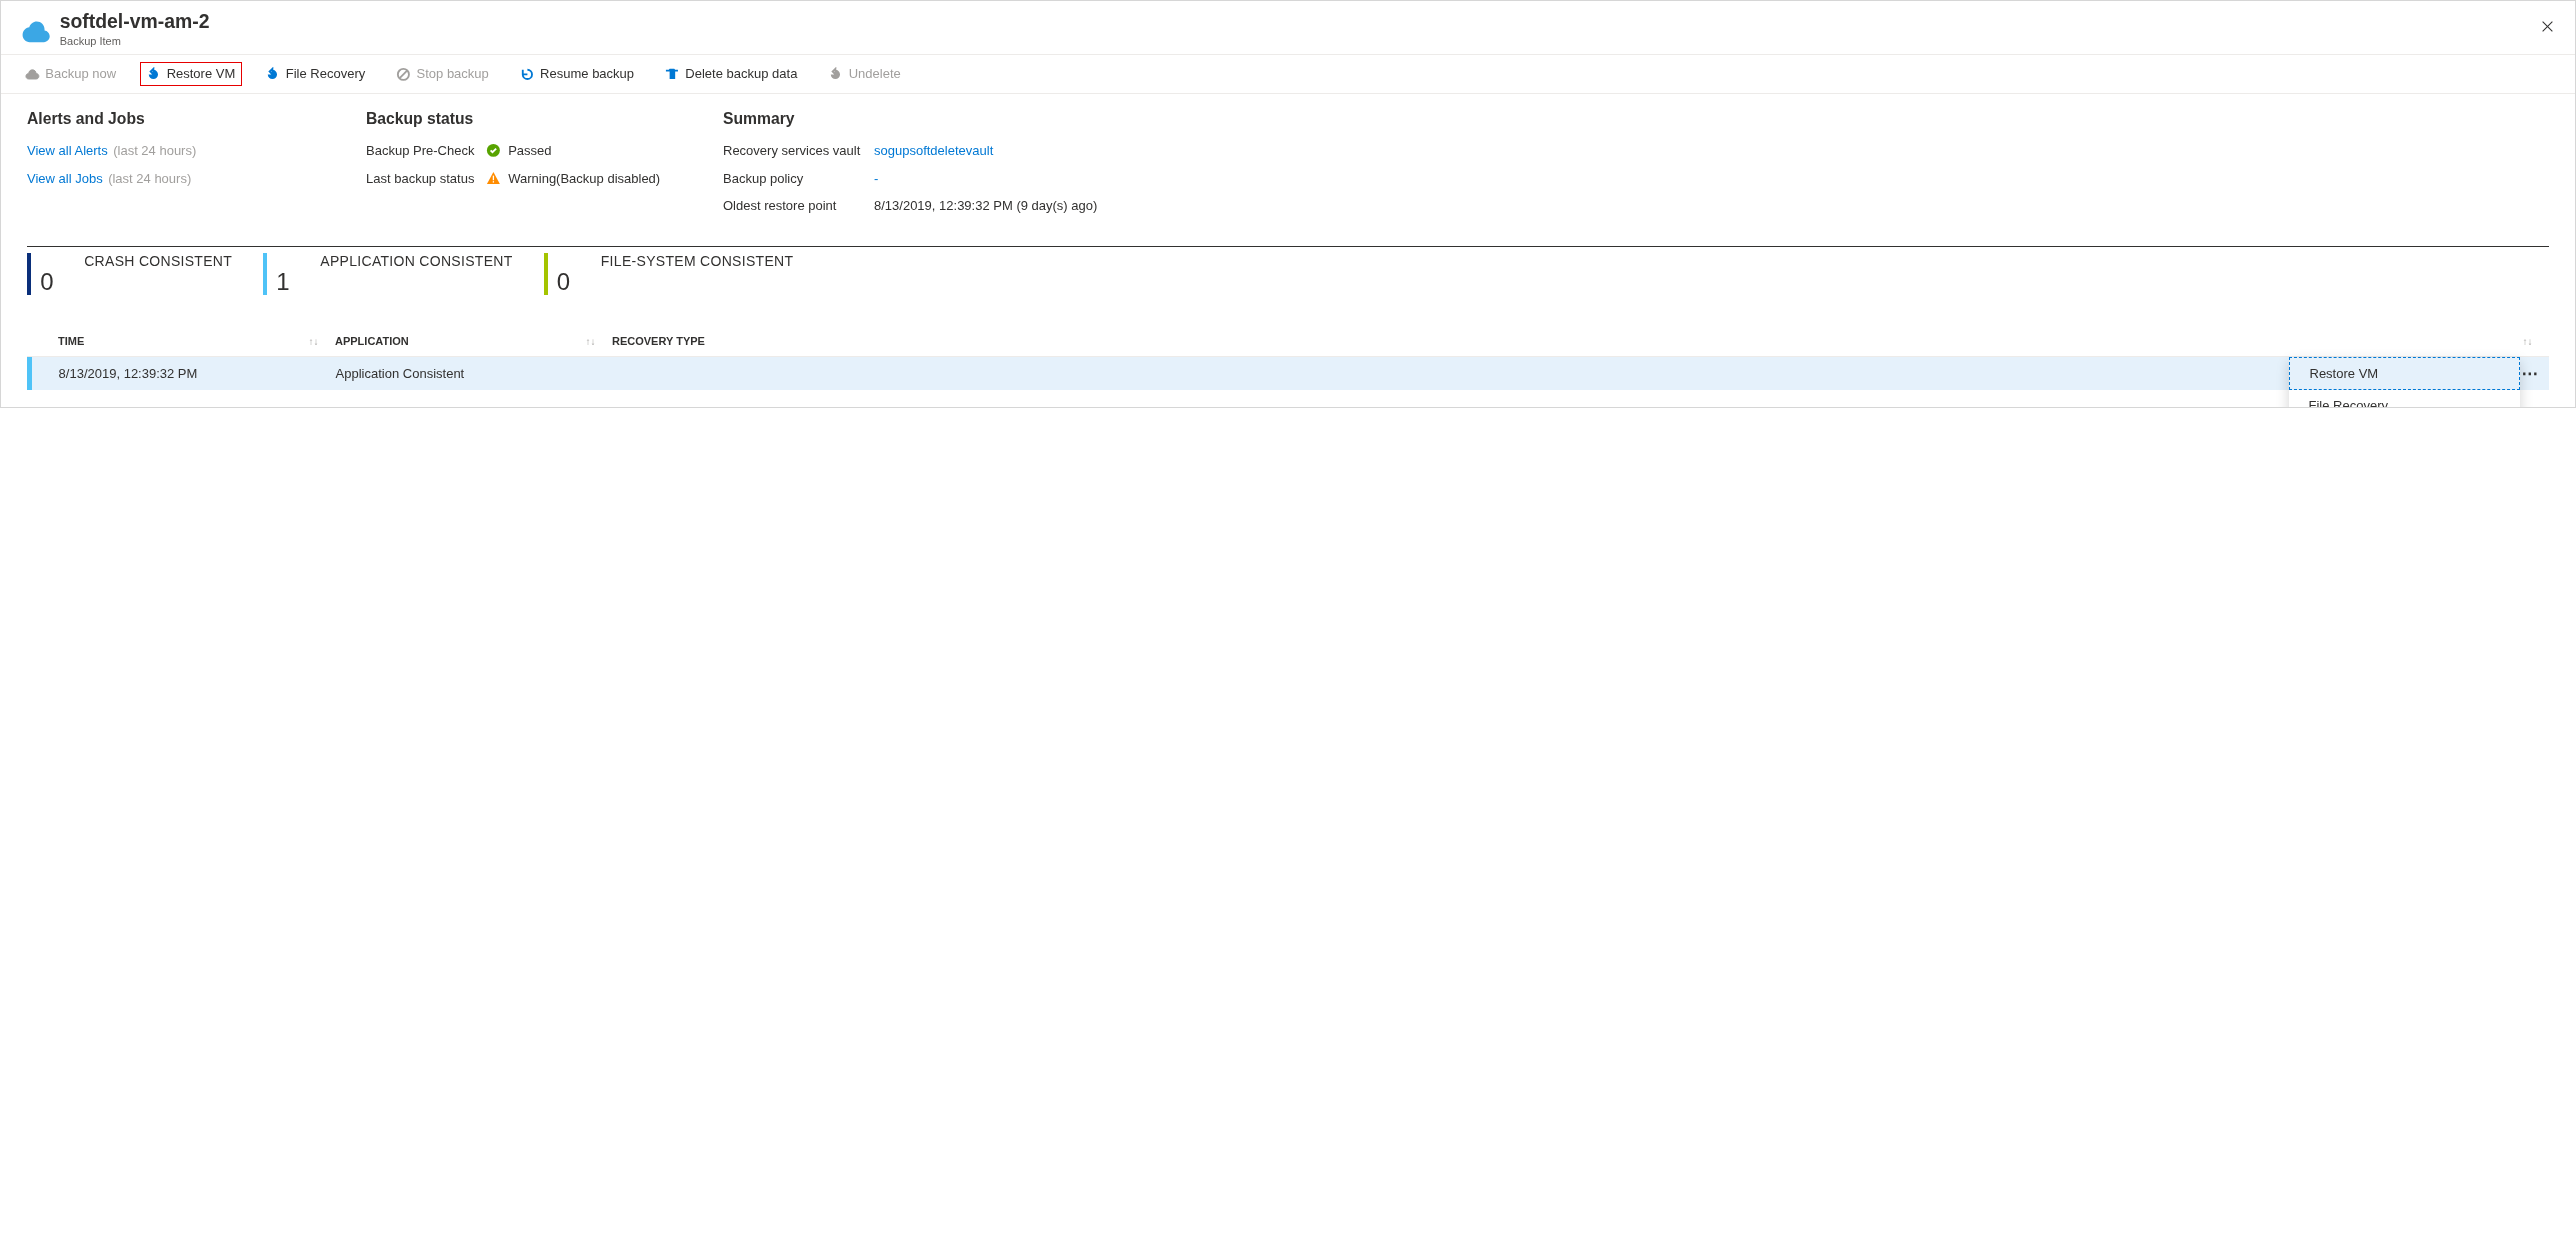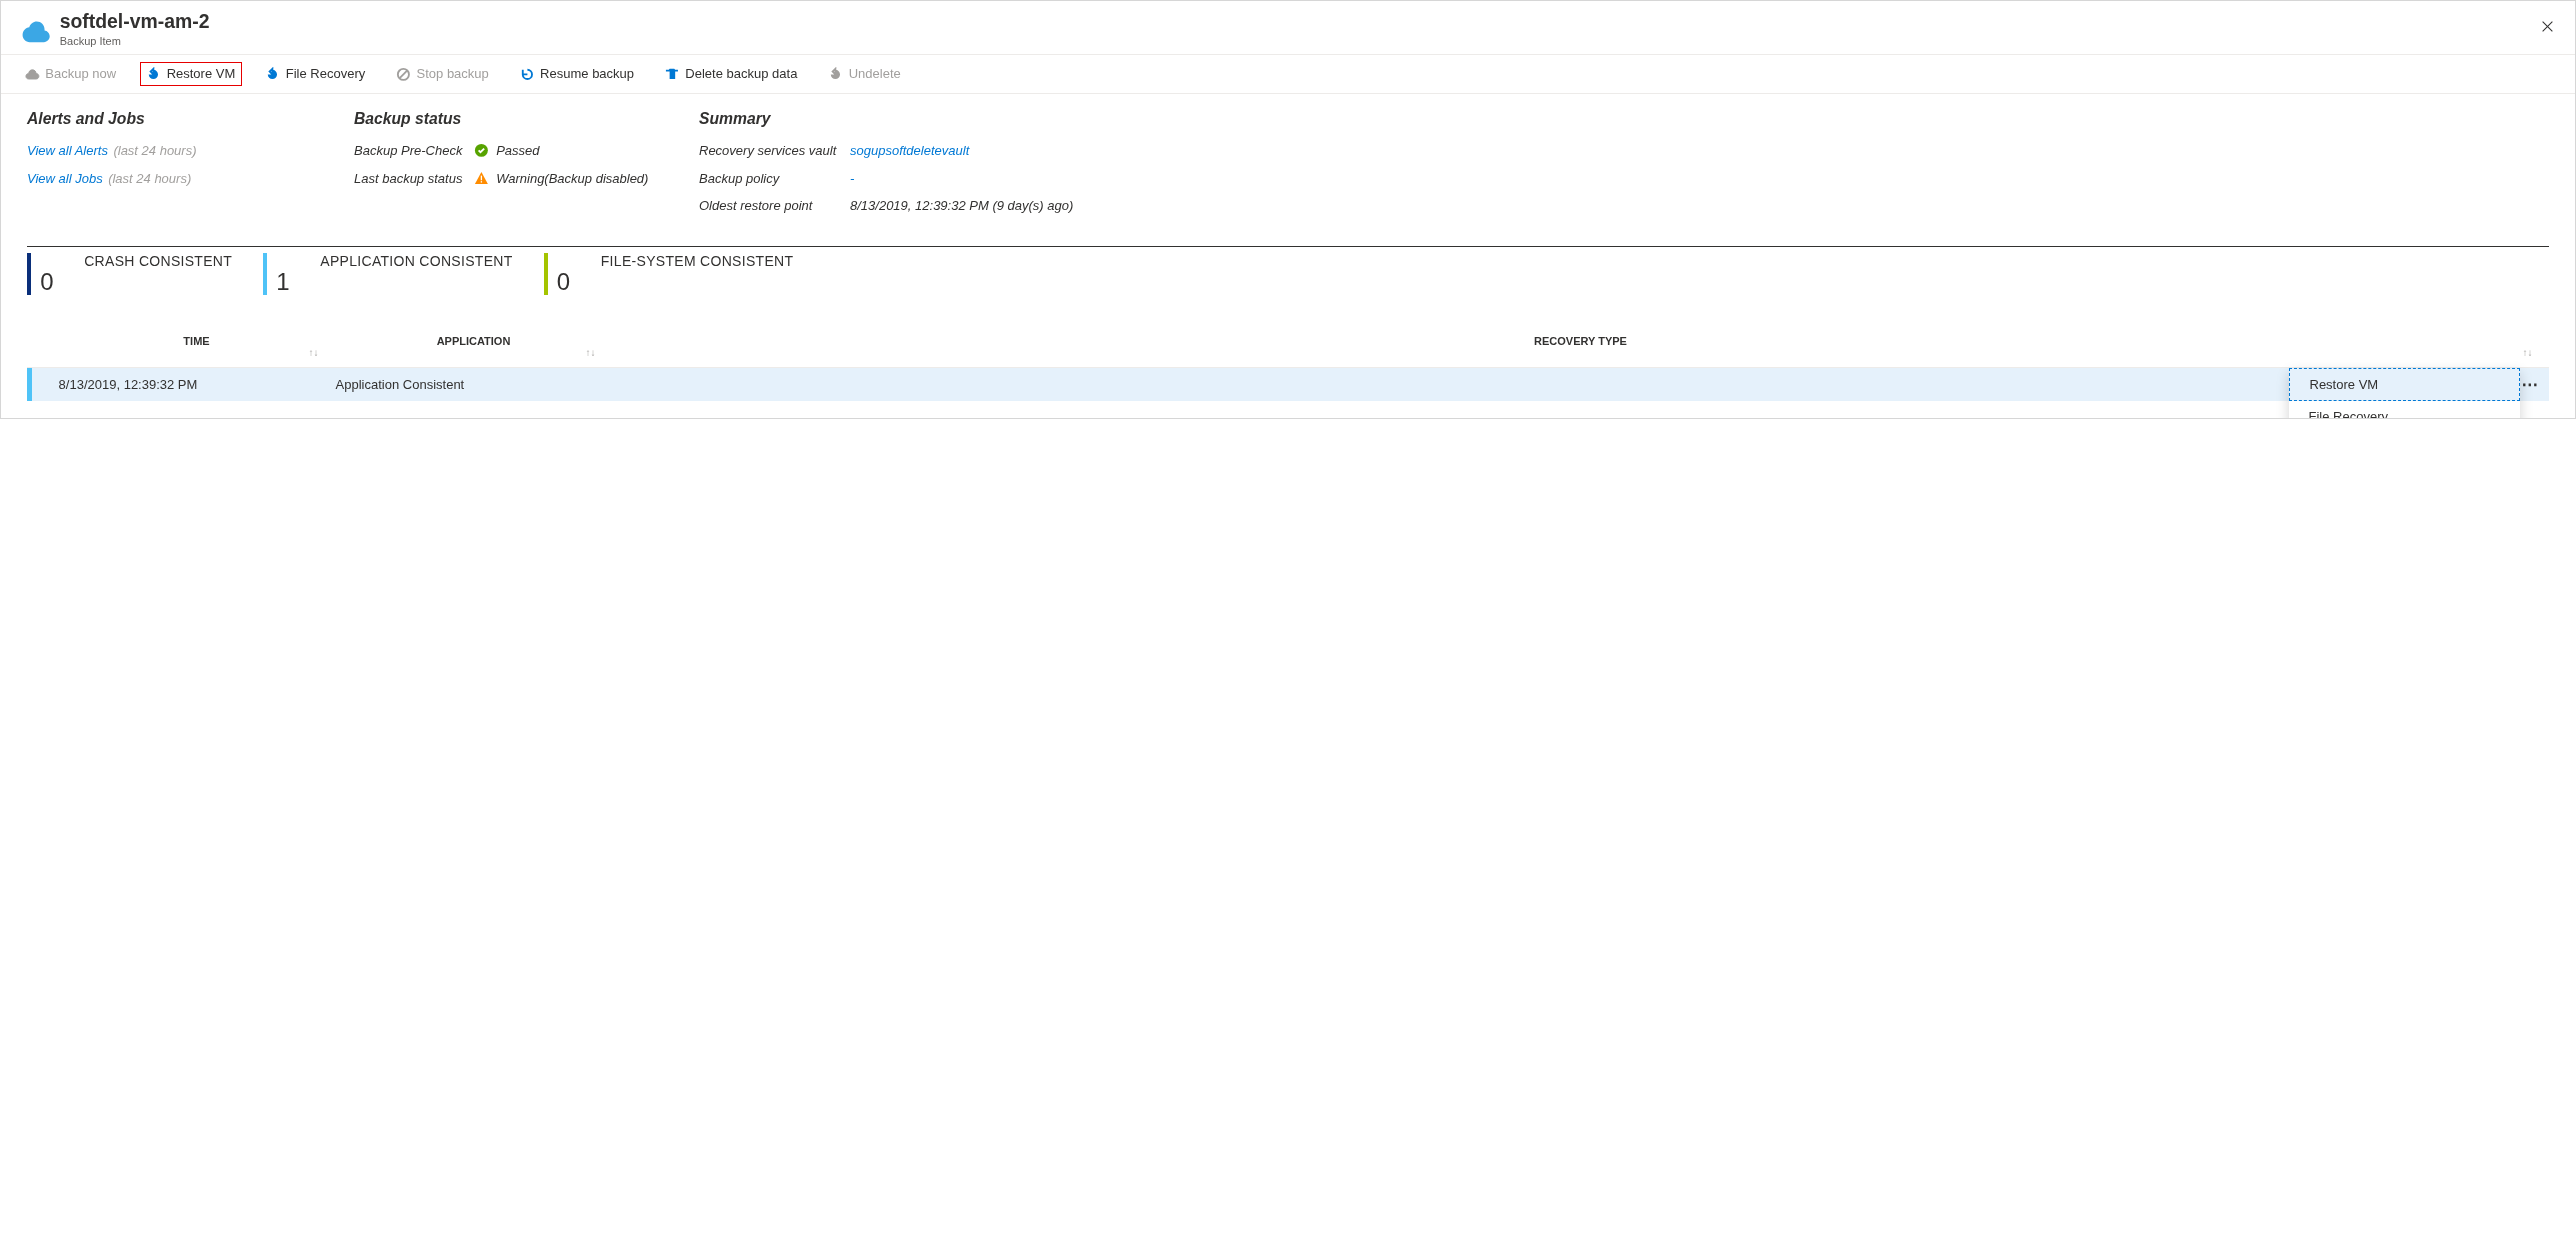--- a/index.html
+++ b/index.html
@@ -53,21 +53,21 @@
     gap: 5.5px;
     color: #323130;
     cursor: pointer;
     padding: 3.7px 5.5px;
   }
   .toolbar-item.disabled { color: #a19f9d; cursor: default; }
   .toolbar-item svg { width: 14.8px; height: 14.8px; }
   .toolbar-item.disabled svg { fill: #a19f9d; stroke: #a19f9d; }
   .toolbar-item.highlighted { border: 1.8px solid #e60000; margin: -1.8px; }
   .content { padding: 16.6px 26px; }
-  .info-row { display: flex; gap: 4px; margin-bottom: 22px; font-style: italic; }
+  .info-row { display: flex; gap: 16px; margin-bottom: 22px; }
   .info-col-1 { width: 323px; }
   .info-col-2 { width: 341px; }
   .info-col-3 { flex: 1; }
   .section-title { font-size: 15.7px; font-weight: 600; margin-bottom: 13px; }
   .info-line { display: flex; align-items: center; margin-bottom: 9.2px; min-height: 18.5px; }
   .info-label { color: #323130; width: 120px; }
   .info-label-wide { color: #323130; width: 151px; }
   .link { color: #0078d4; cursor: pointer; }
   .muted { color: #a19f9d; margin-left: 5.5px; }
   .status-icon { margin-right: 7.4px; display: inline-flex; }
@@ -96,21 +96,21 @@
     padding: 9.2px 0 9.2px 31px;
     border-bottom: 0.9px solid #edebe9;
     font-size: 11px;
     font-weight: 600;
     color: #323130;
   }
   .col-time { width: 277px; }
   .col-cons { width: 277px; }
   .col-rec  { flex: 1; }
   .sort-icon { color: #a19f9d; font-size: 10px; margin-left: auto; margin-right: 16.6px; }
-  .grid-header .hcell { display: flex; align-items: center; flex-direction: column; }
+  .grid-header .hcell { display: flex; align-items: center; }
   .grid-row {
     display: flex;
     align-items: center;
     background: #e5f1fb;
     min-height: 33px;
     position: relative;
   }
   .row-bar { width: 4.6px; align-self: stretch; background: #4fc3f7; margin-right: 27px; }
   .row-actions {
     width: 28px;

